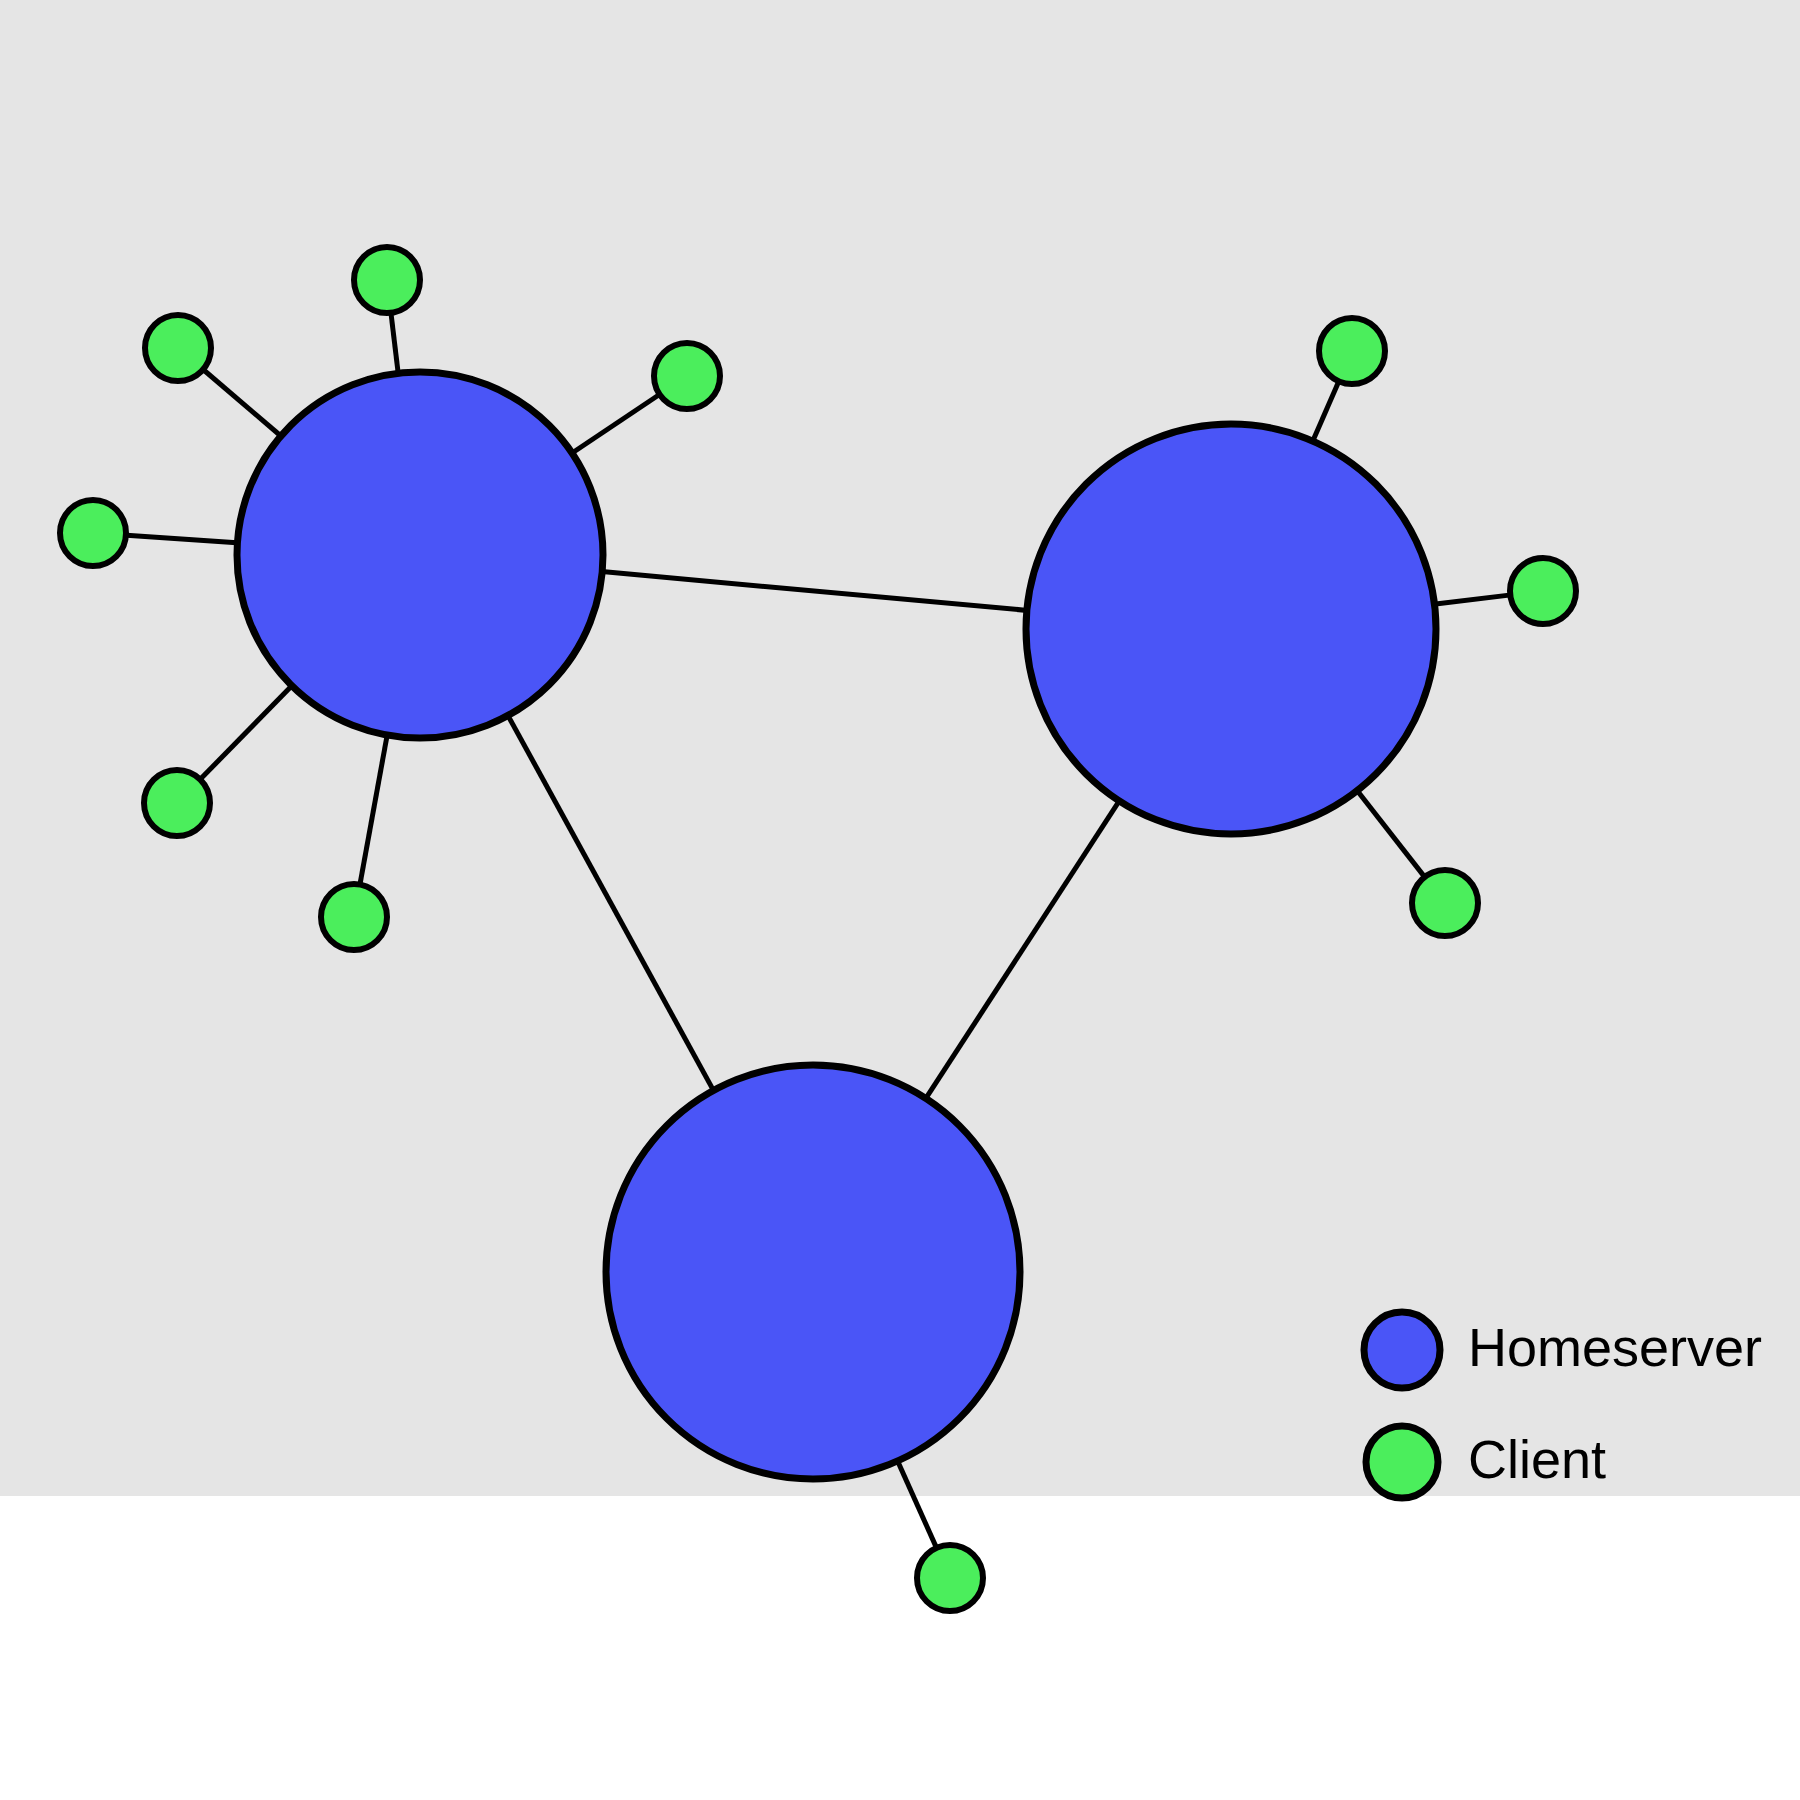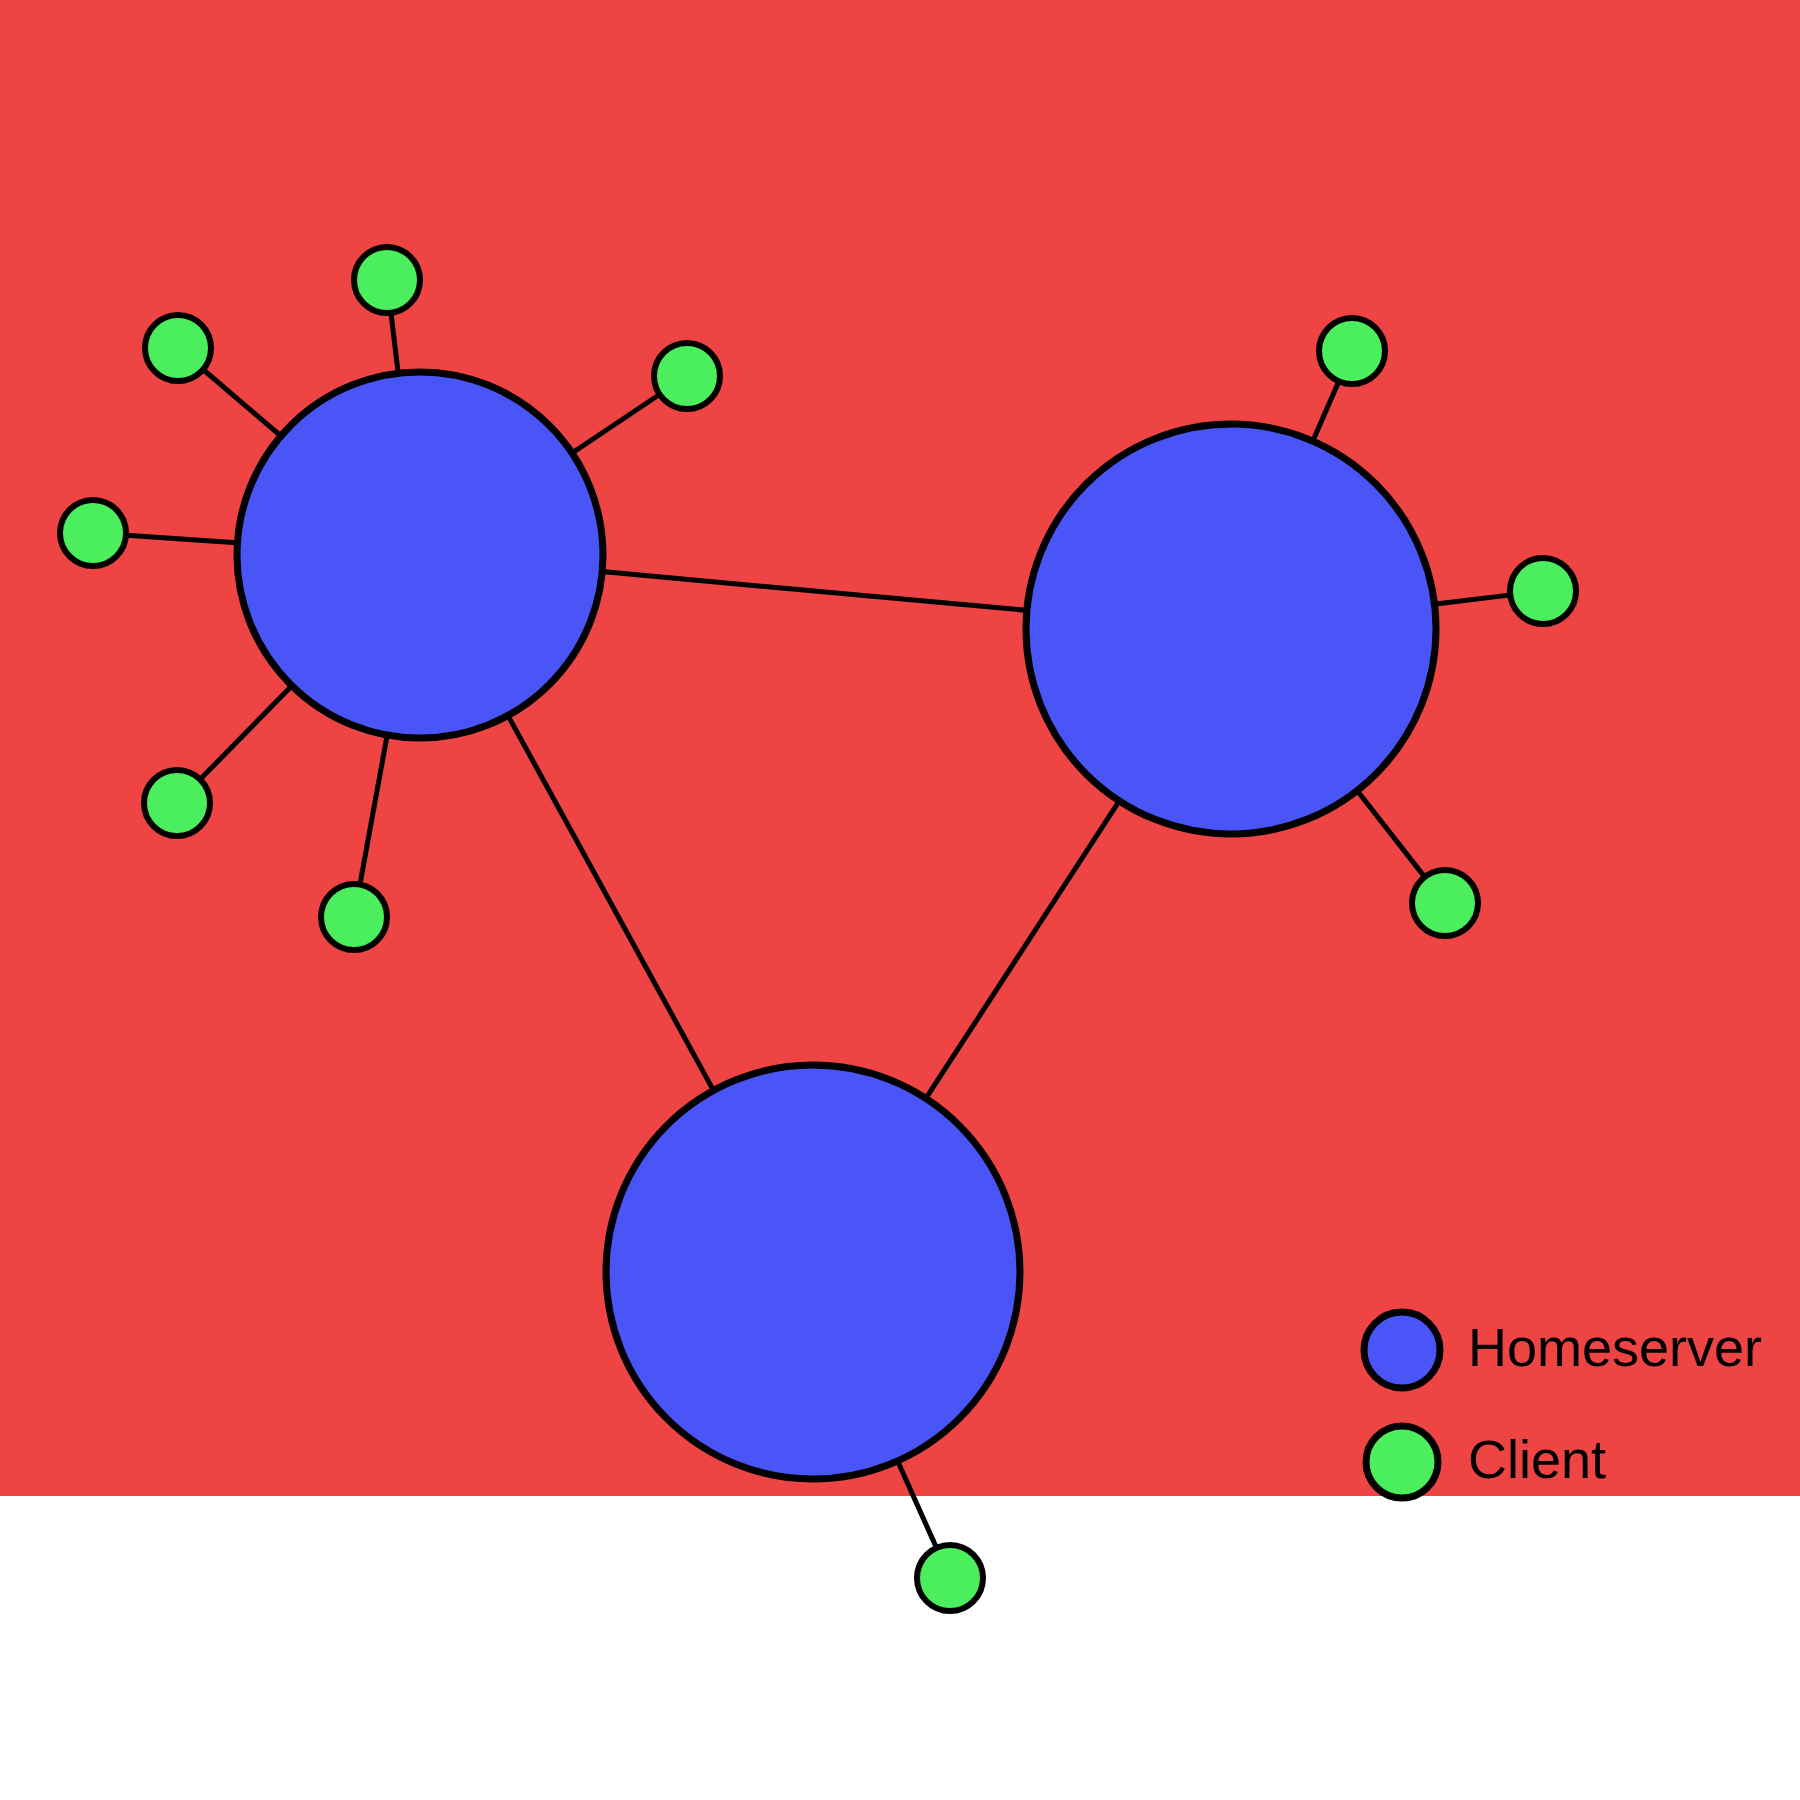--- a/index.html
+++ b/index.html
@@ -11,21 +11,21 @@
   body {
     width: 1800px;
     height: 1800px;
     font-family: "Liberation Sans", sans-serif;
     overflow: hidden;
   }
   #graph-root {
     position: relative;
     width: 1800px;
     height: 1496px;
-    background: #ef4444;
+    background: #e5e5e5;
     text-align: center;
   }
   svg#network-svg {
     position: absolute;
     top: 0;
     left: 0;
     width: 1800px;
     height: 1800px;
     display: block;
   }

